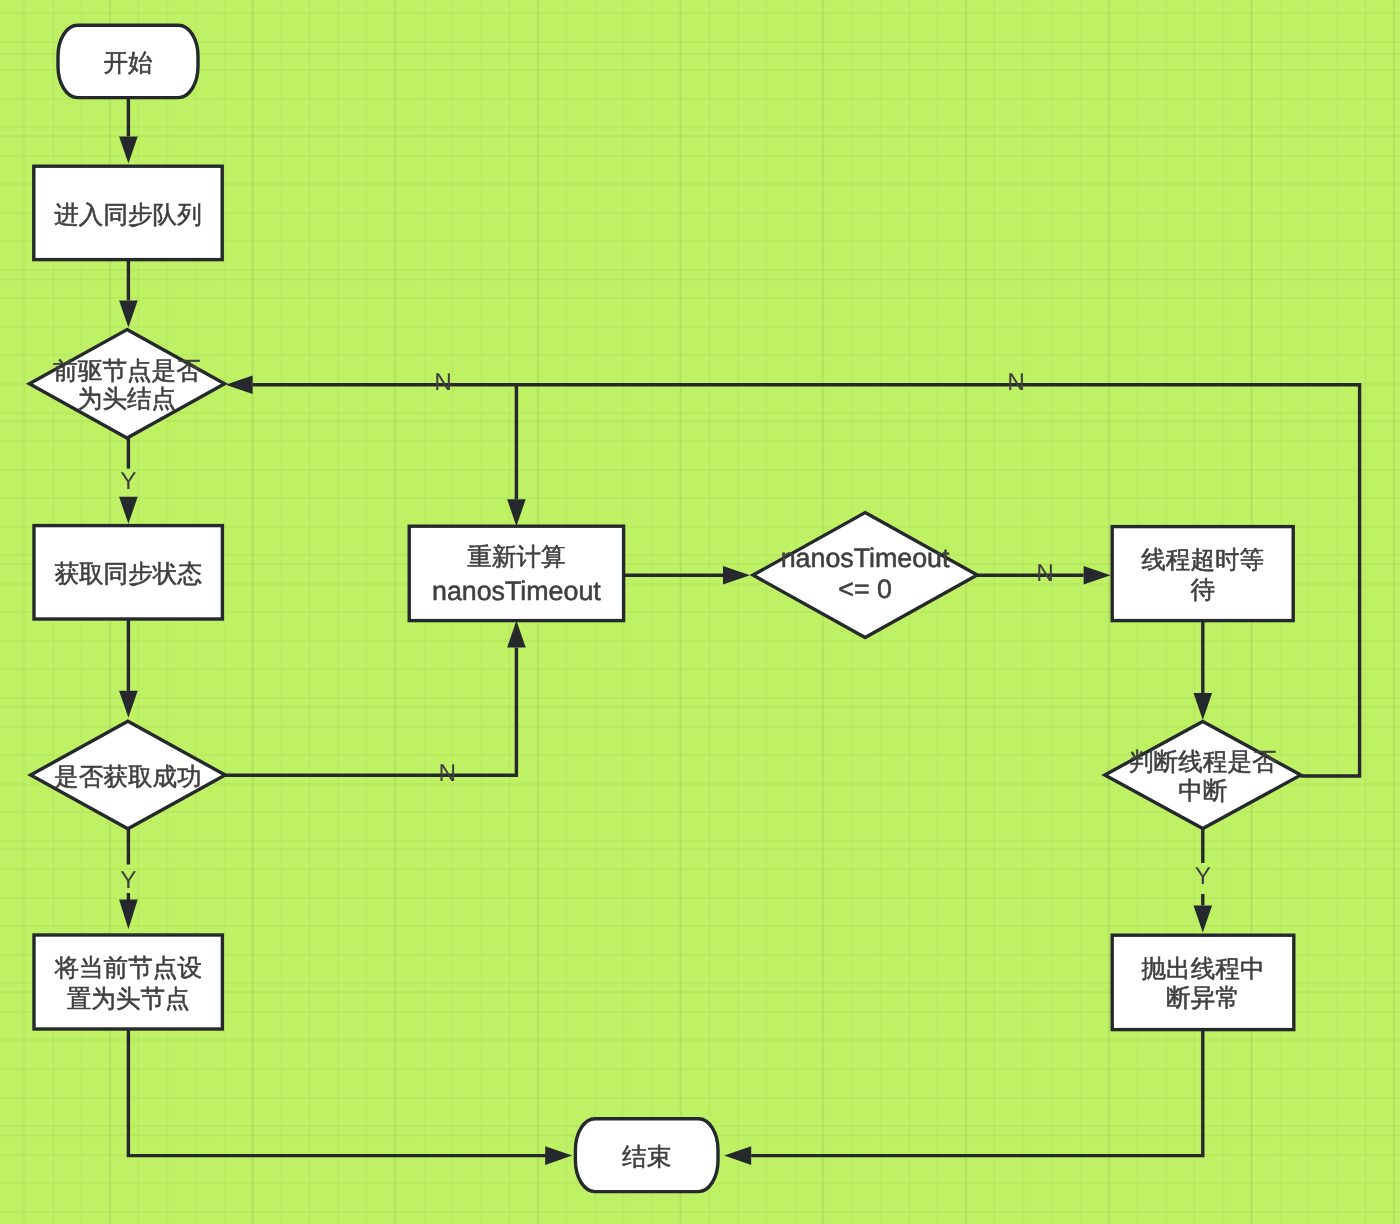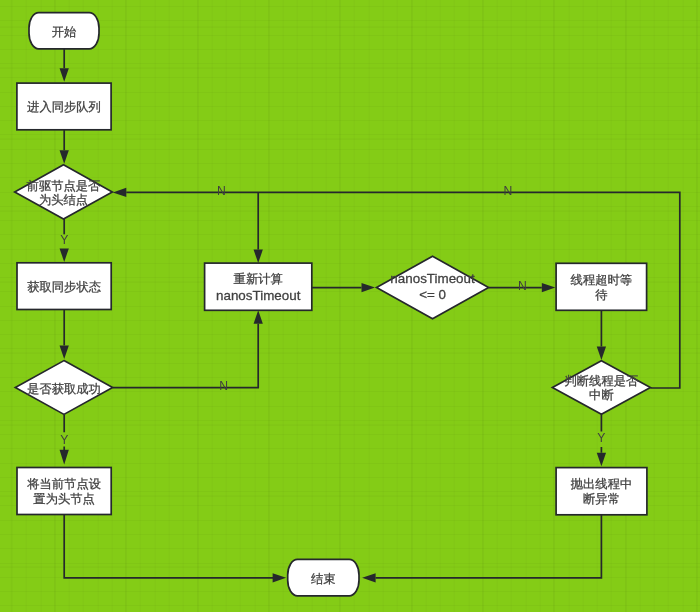--- a/index.html
+++ b/index.html
@@ -1,19 +1,19 @@
 <!DOCTYPE html>
 <html><head>
 <meta charset="utf-8">
 <title>flowchart</title>
 <style>
   html,body{margin:0;padding:0;}
   body{width:700px;height:612px;background:#ffffff;
        font-family:"Liberation Sans",sans-serif;overflow:hidden;}
-  #canvas{position:relative;width:700px;height:612px;background:#84cc16;overflow:hidden;}
+  #canvas{position:relative;width:700px;height:612px;background:#bef264;overflow:hidden;}
   .grid{position:absolute;left:0;top:0;width:700px;height:612px;
     background-image:
       repeating-linear-gradient(to right, rgba(0,0,0,0.026) 0 1px, transparent 1px 14.27px),
       repeating-linear-gradient(to bottom, rgba(0,0,0,0.026) 0 1px, transparent 1px 14.27px),
       repeating-linear-gradient(to right, rgba(0,0,0,0.042) 0 1px, transparent 1px 71.35px),
       repeating-linear-gradient(to bottom, rgba(0,0,0,0.042) 0 1px, transparent 1px 71.35px);
     background-position: 11.7px 6px, 11.7px 6px, 54.35px 67.6px, 54.35px 67.6px;
   }
   svg.flow{position:absolute;left:0;top:0;width:700px;height:612px;}
   .shape{fill:#ffffff;stroke:#25282c;stroke-width:1.7;}

